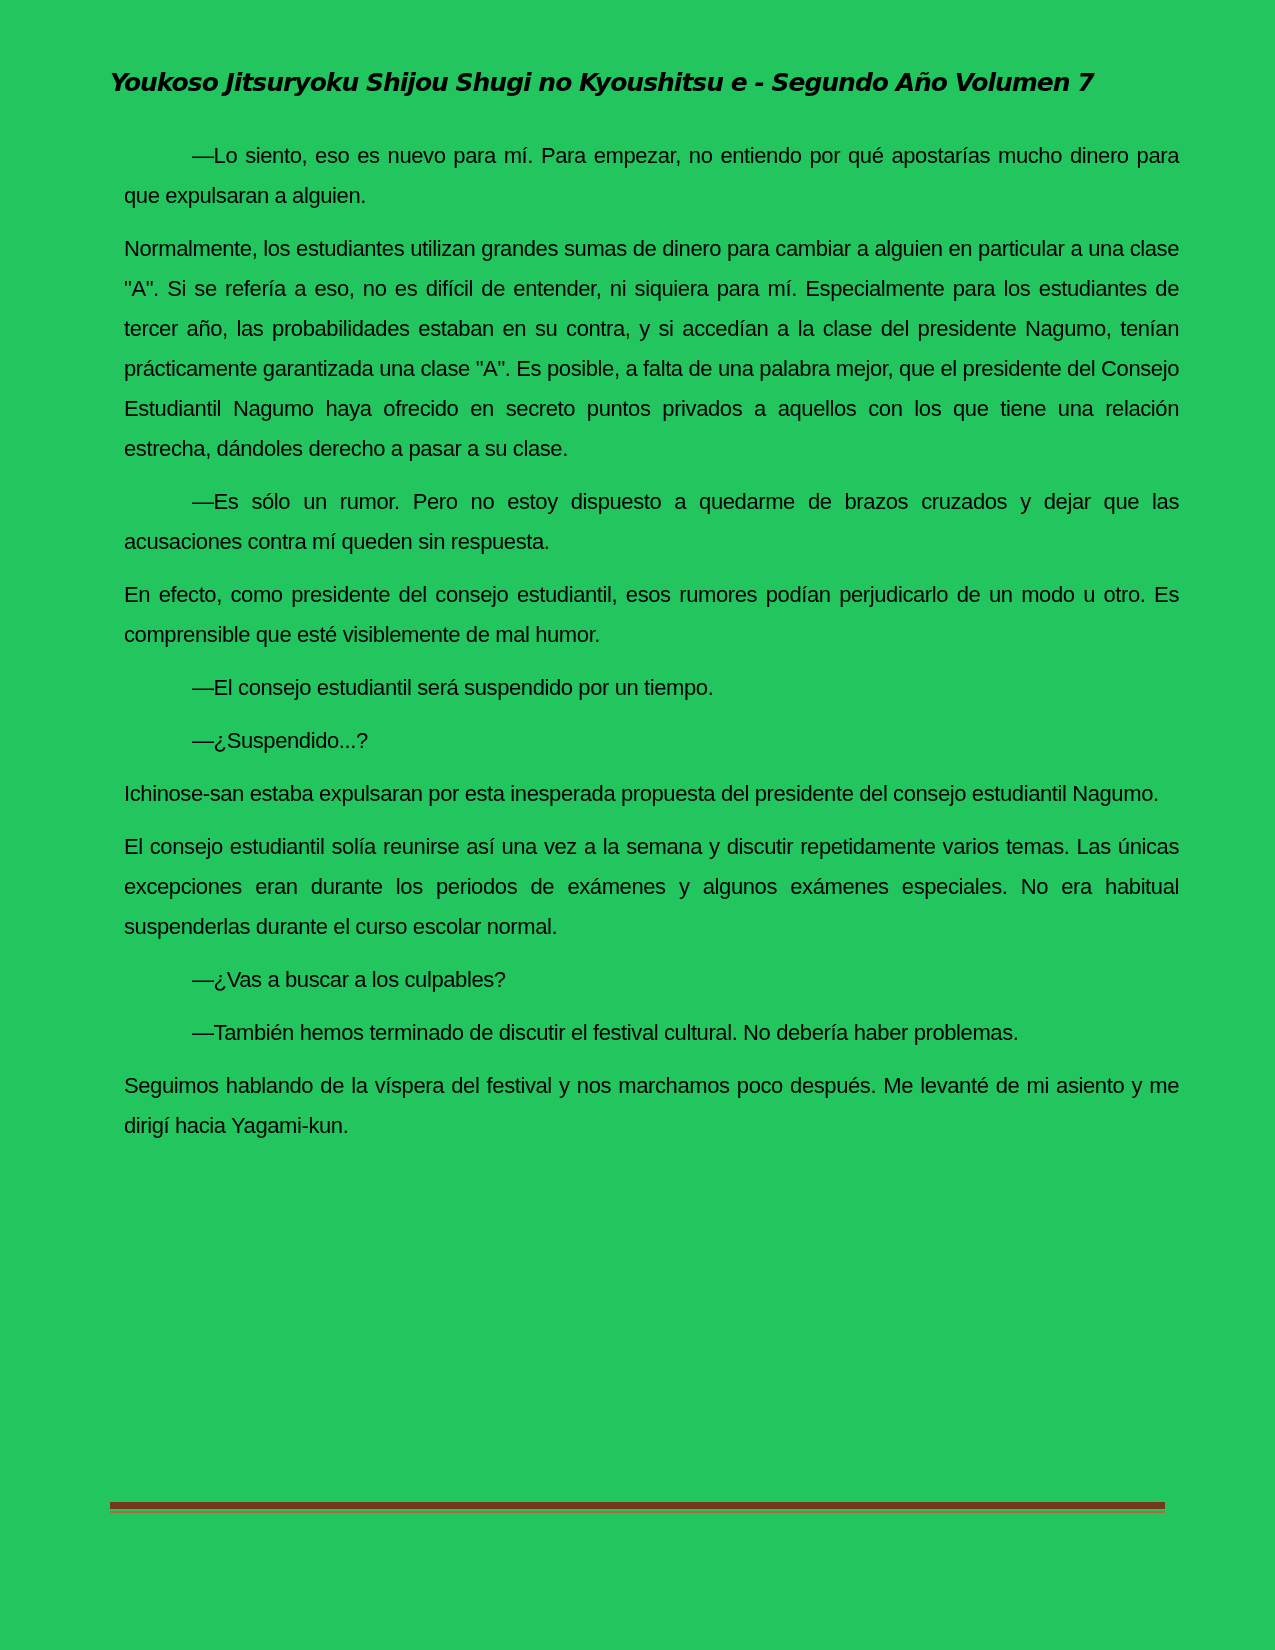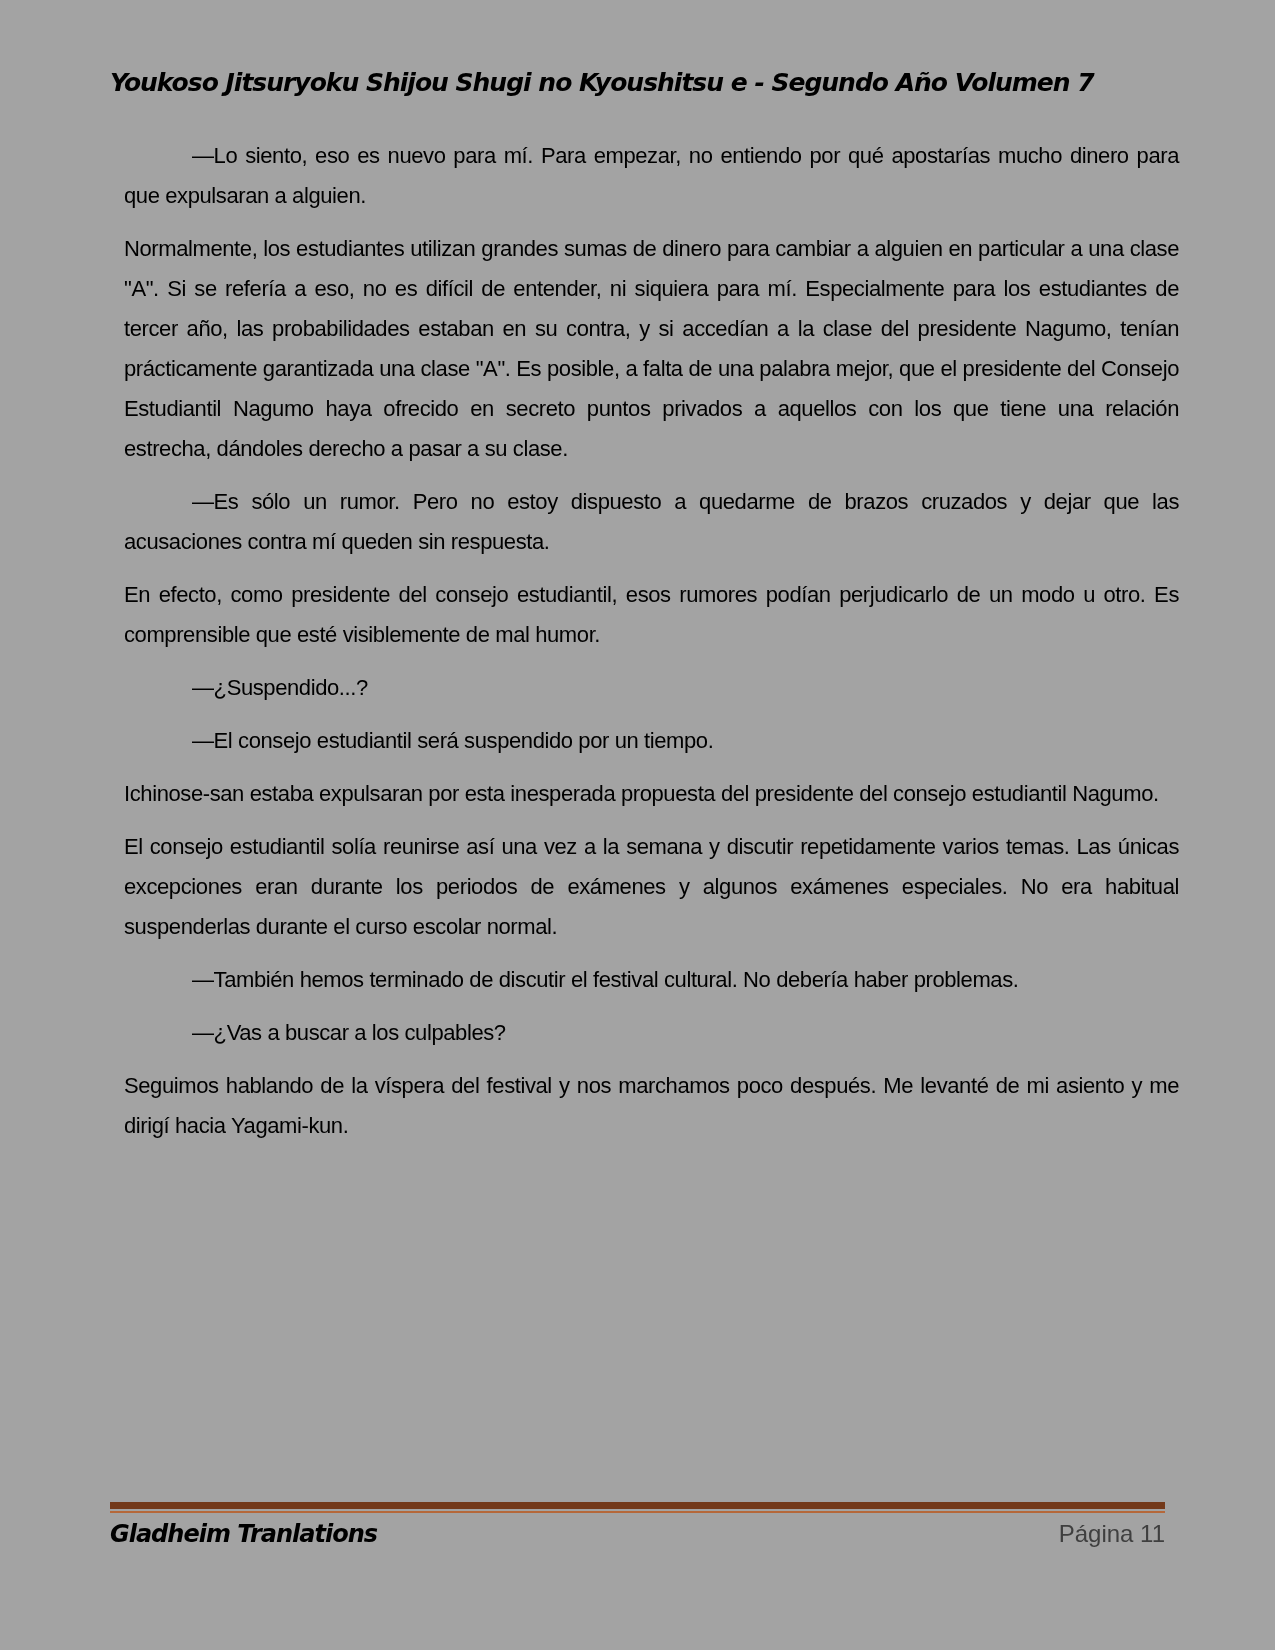--- a/index.html
+++ b/index.html
@@ -4,21 +4,21 @@
 <style>
   html, body {
     margin: 0;
     padding: 0;
     background: #ffffff;
   }
   .page {
     position: relative;
     width: 1275px;
     height: 1650px;
-    background: #a3a3a3;
+    background: #22c55e;
     overflow: hidden;
     font-family: "Liberation Sans", sans-serif;
     color: #000000;
   }
   
   .header {
     position: absolute;
     top: 68px;
     left: 110px;
     width: 1055px;
@@ -91,31 +91,27 @@
 
   <div class="header">
     <span class="header-title">Youkoso Jitsuryoku Shijou Shugi no Kyoushitsu e - Segundo Año Volumen 7</span>
   </div>
 
   <div class="content" id="content">
       <p class="indent">—Lo siento, eso es nuevo para mí. Para empezar, no entiendo por qué apostarías mucho dinero para que expulsaran a alguien.</p>
       <p>Normalmente, los estudiantes utilizan grandes sumas de dinero para cambiar a alguien en particular a una clase "A". Si se refería a eso, no es difícil de entender, ni siquiera para mí. Especialmente para los estudiantes de tercer año, las probabilidades estaban en su contra, y si accedían a la clase del presidente Nagumo, tenían prácticamente garantizada una clase "A". Es posible, a falta de una palabra mejor, que el presidente del Consejo Estudiantil Nagumo haya ofrecido en secreto puntos privados a aquellos con los que tiene una relación estrecha, dándoles derecho a pasar a su clase.</p>
       <p class="indent">—Es sólo un rumor. Pero no estoy dispuesto a quedarme de brazos cruzados y dejar que las acusaciones contra mí queden sin respuesta.</p>
       <p>En efecto, como presidente del consejo estudiantil, esos rumores podían perjudicarlo de un modo u otro. Es comprensible que esté visiblemente de mal humor.</p>
+      <p class="indent">—El consejo estudiantil será suspendido por un tiempo.</p>
       <p class="indent">—¿Suspendido...?</p>
-      <p class="indent">—El consejo estudiantil será suspendido por un tiempo.</p>
       <p>Ichinose-san estaba expulsaran por esta inesperada propuesta del presidente del consejo estudiantil Nagumo.</p>
       <p>El consejo estudiantil solía reunirse así una vez a la semana y discutir repetidamente varios temas. Las únicas excepciones eran durante los periodos de exámenes y algunos exámenes especiales. No era habitual suspenderlas durante el curso escolar normal.</p>
+      <p class="indent">—¿Vas a buscar a los culpables?</p>
       <p class="indent">—También hemos terminado de discutir el festival cultural. No debería haber problemas.</p>
-      <p class="indent">—¿Vas a buscar a los culpables?</p>
       <p>Seguimos hablando de la víspera del festival y nos marchamos poco después. Me levanté de mi asiento y me dirigí hacia Yagami-kun.</p>
     </div>
 
   <div class="footer">
     <div class="footer-rule-thick" style="background: rgb(115, 57, 26);"></div>
     <div class="footer-rule-thin" style="background: rgb(181, 104, 58);"></div>
-    <div class="footer-row">
-      <span class="footer-left">Gladheim Tranlations</span>
-      <span class="footer-right">Página 11</span>
-    </div>
   </div>
 
 </div>
 
 </body></html>

